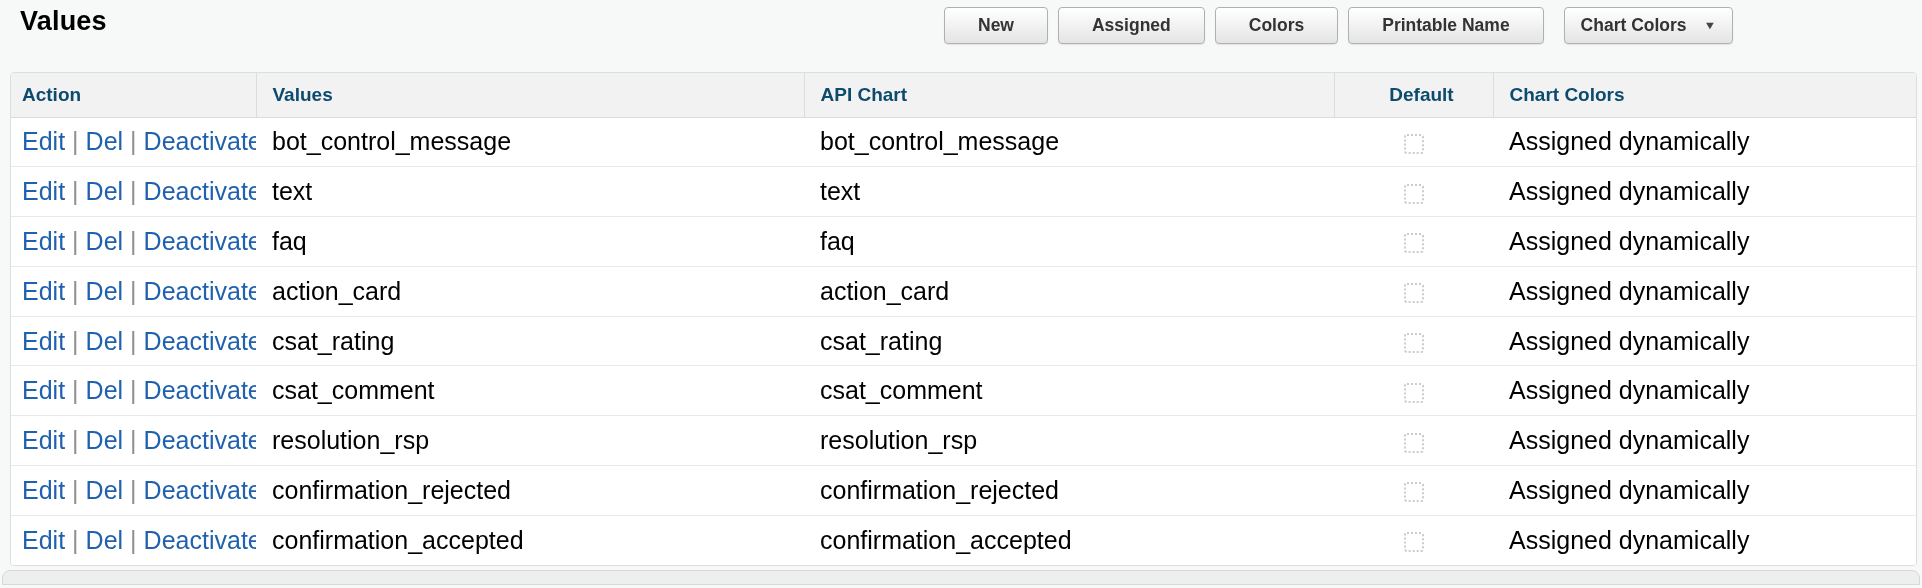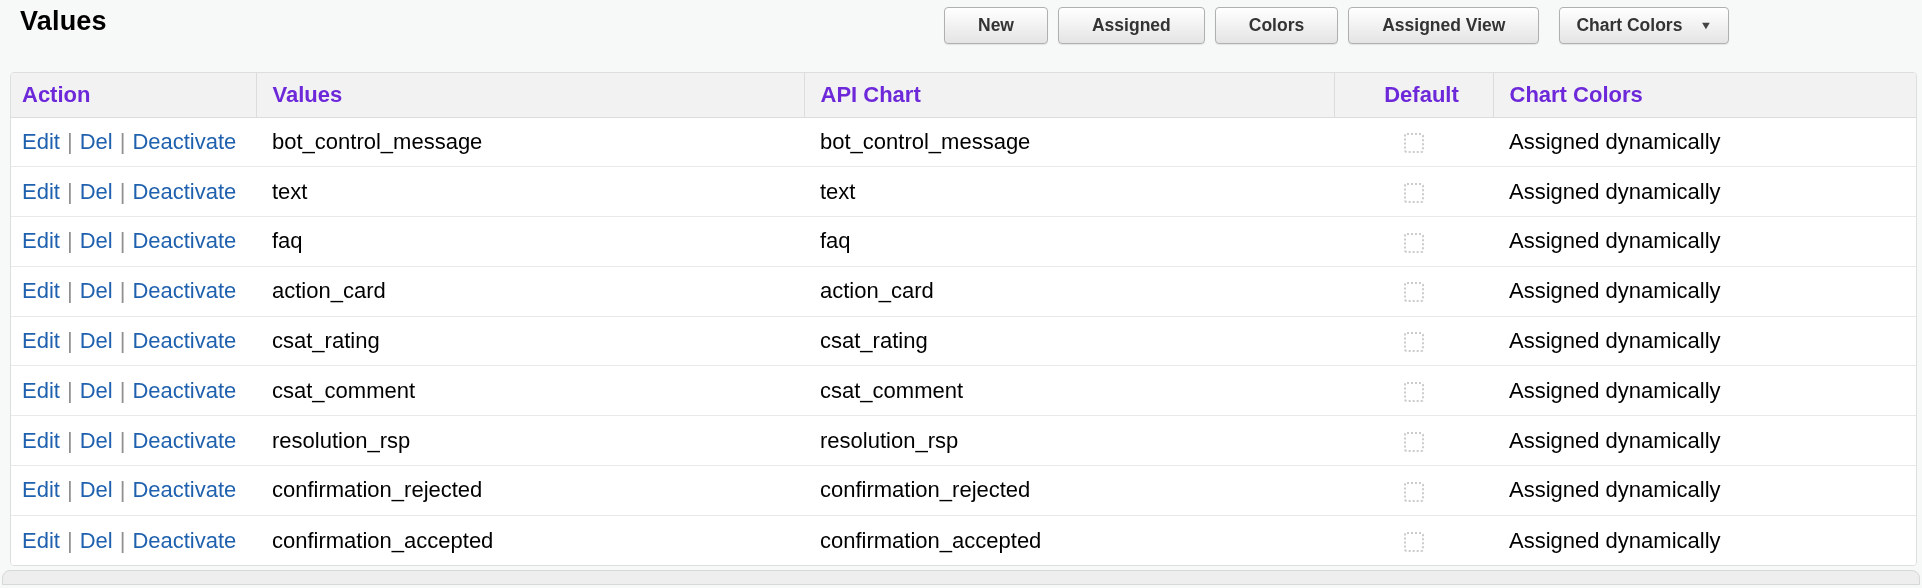--- a/index.html
+++ b/index.html
@@ -58,34 +58,34 @@
   col.c-values { width:548px; }
   col.c-api    { width:530px; }
   col.c-default{ width:159px; }
   col.c-chart  { width:425px; }
 
   thead th {
     height:44px;
     background:#f2f2f2;
     border-bottom:1px solid #dcdcdc;
     border-right:1px solid #dcdcdc;
-    font-size:22px; font-weight:bold; color:#6d28d9;
+    font-size:19px; font-weight:bold; color:#0c4a6e;
     text-align:left;
     padding:0 0 0 16px;
     white-space:nowrap;
     overflow:hidden;
   }
   thead th:last-child { border-right:none; }
   thead th.th-action { padding-left:11px; }
   thead th.th-default { text-align:center; padding-left:16px; }
 
   tbody td {
     height:49.8px;
     border-top:1px solid #e9e9e9;
-    font-size:22px;
+    font-size:25px;
     padding:0 0 0 16px;
     white-space:nowrap;
     overflow:hidden;
     background:#fff;
   }
   tbody tr:first-child td { border-top:none; }
   td.td-action { padding-left:11px; }
   td.td-default { text-align:center; padding-left:0; }
 
   .action-link {
@@ -115,21 +115,21 @@
 </style>
 </head>
 <body>
 
 <div class="page-title">Values</div>
 
 <div class="toolbar">
   <button class="btn">New</button>
   <button class="btn">Assigned</button>
   <button class="btn">Colors</button>
-  <button class="btn">Assigned View</button>
+  <button class="btn">Printable Name</button>
   <button class="btn btn-dropdown">
     <span>Chart Colors</span>
     <span class="dropdown-arrow">▼</span>
   </button>
 </div>
 
 <div class="table-wrap">
   <table>
     <colgroup>
       <col class="c-action">

